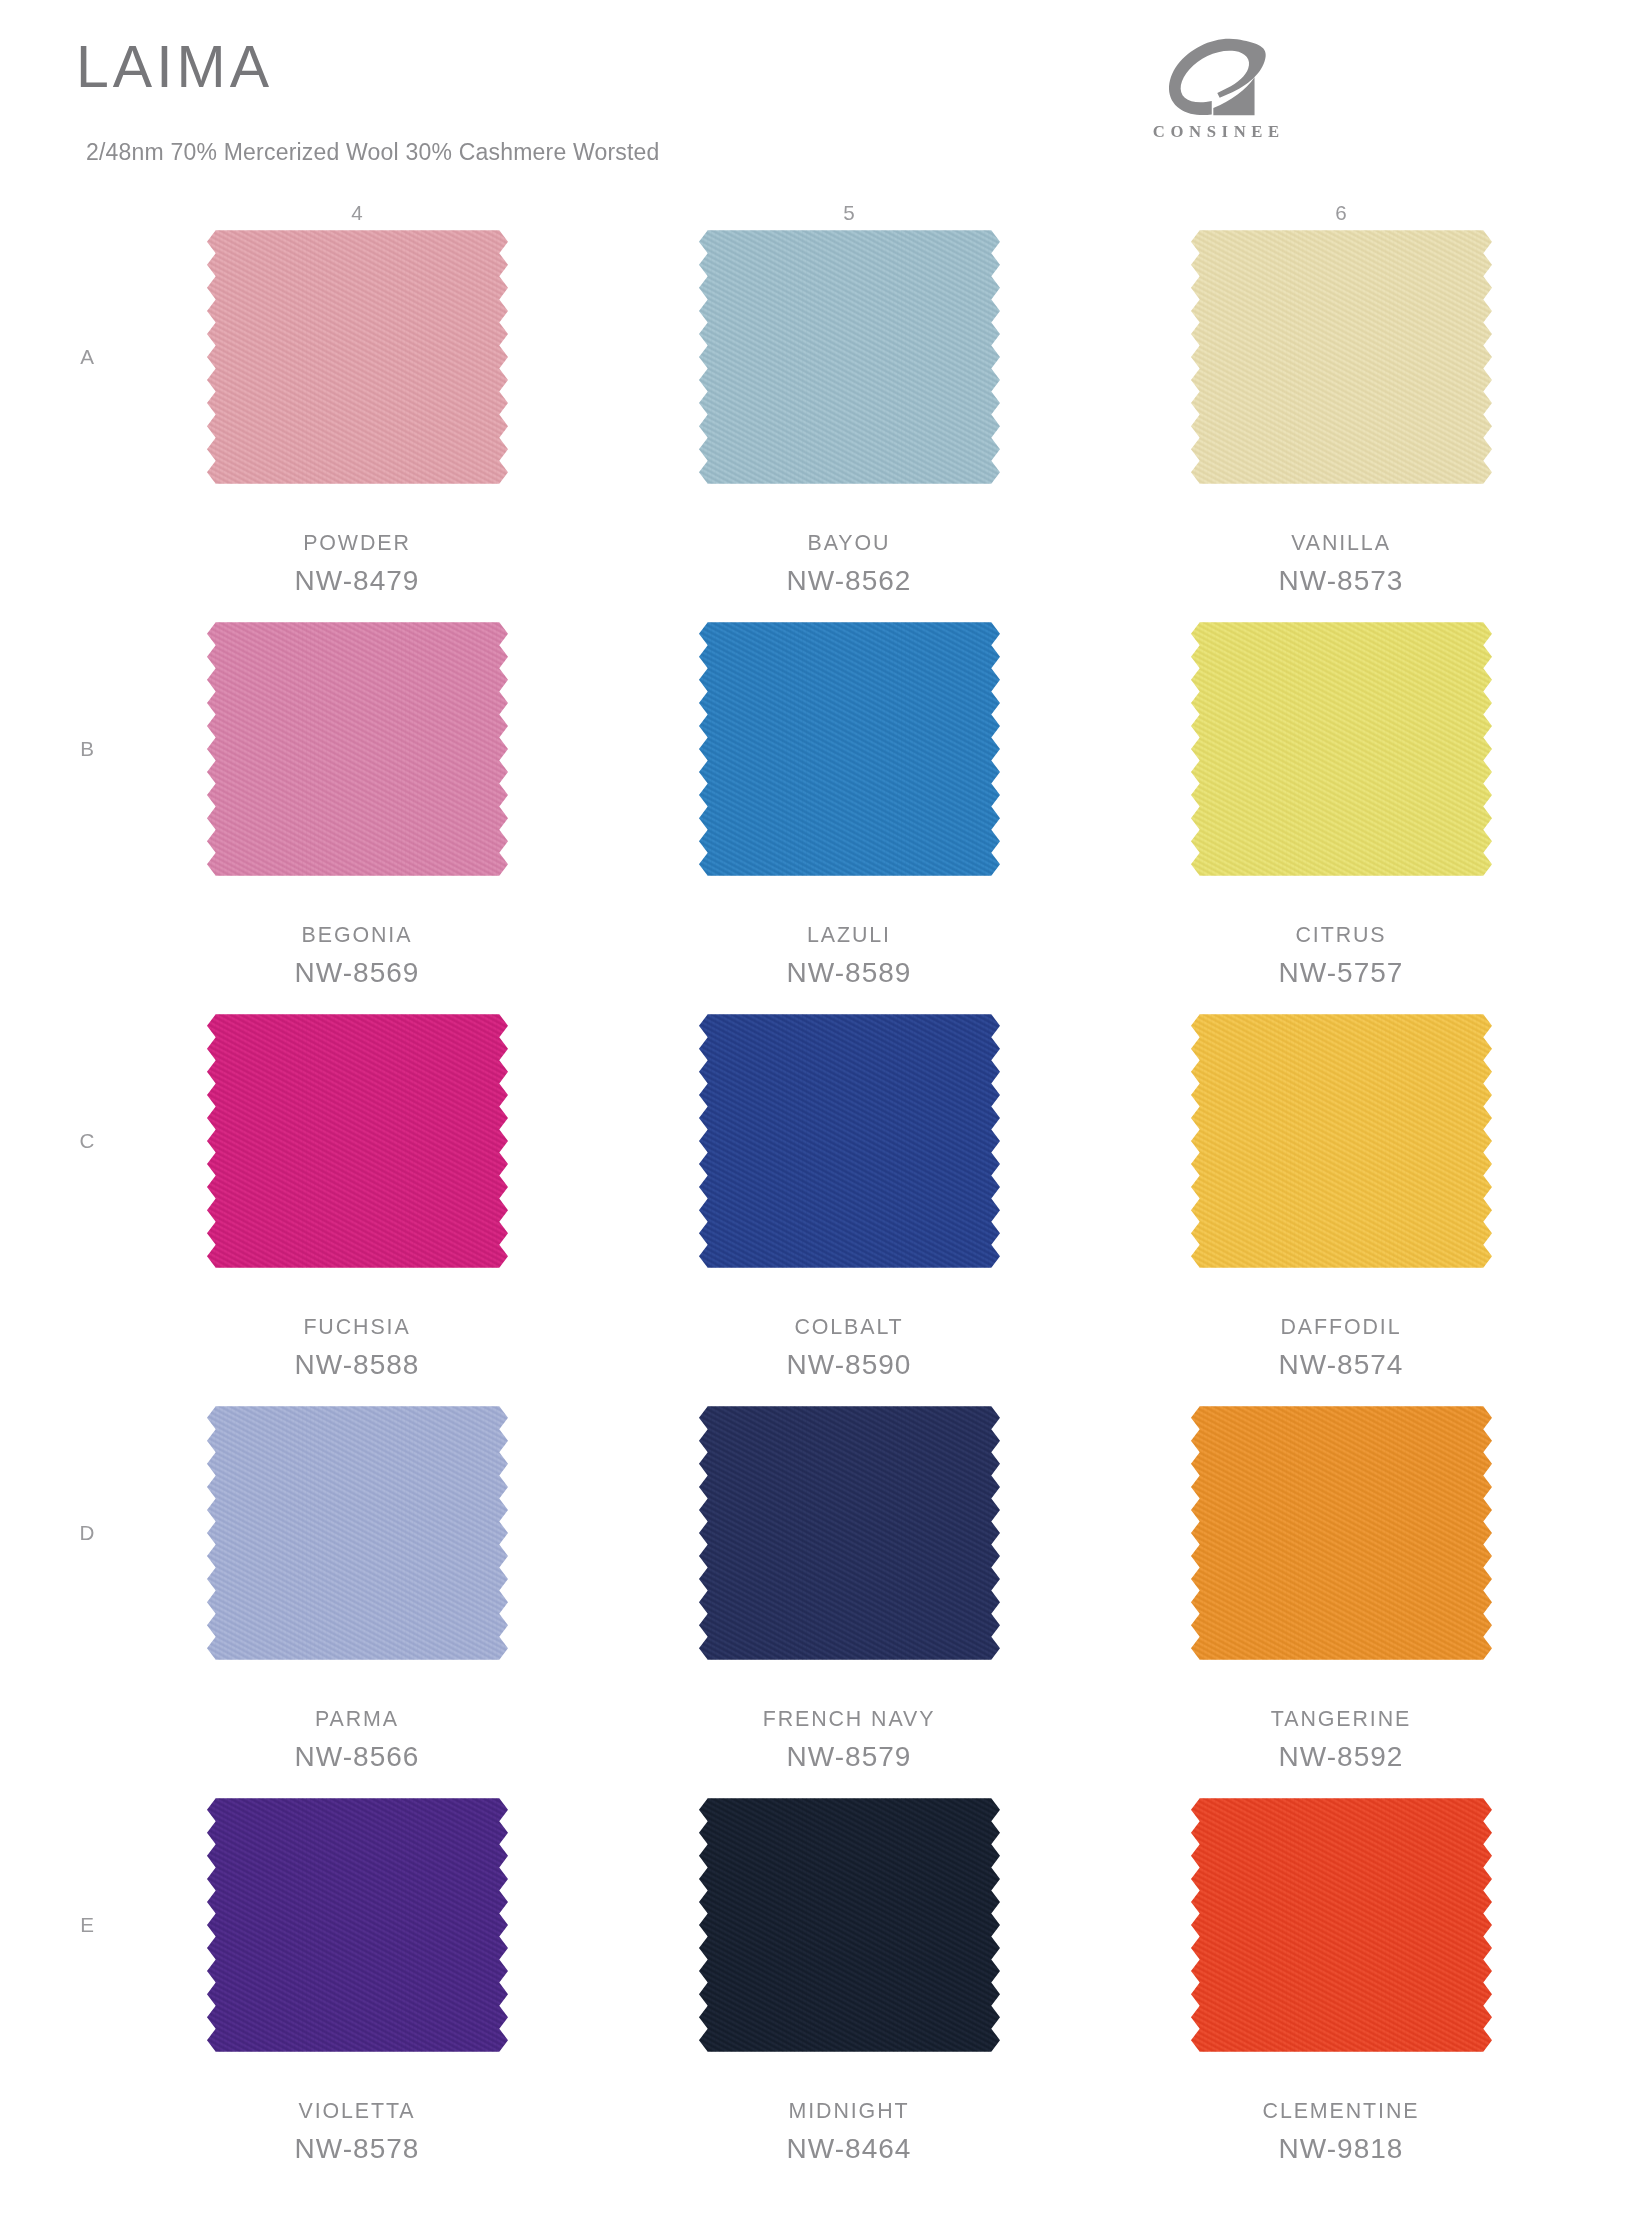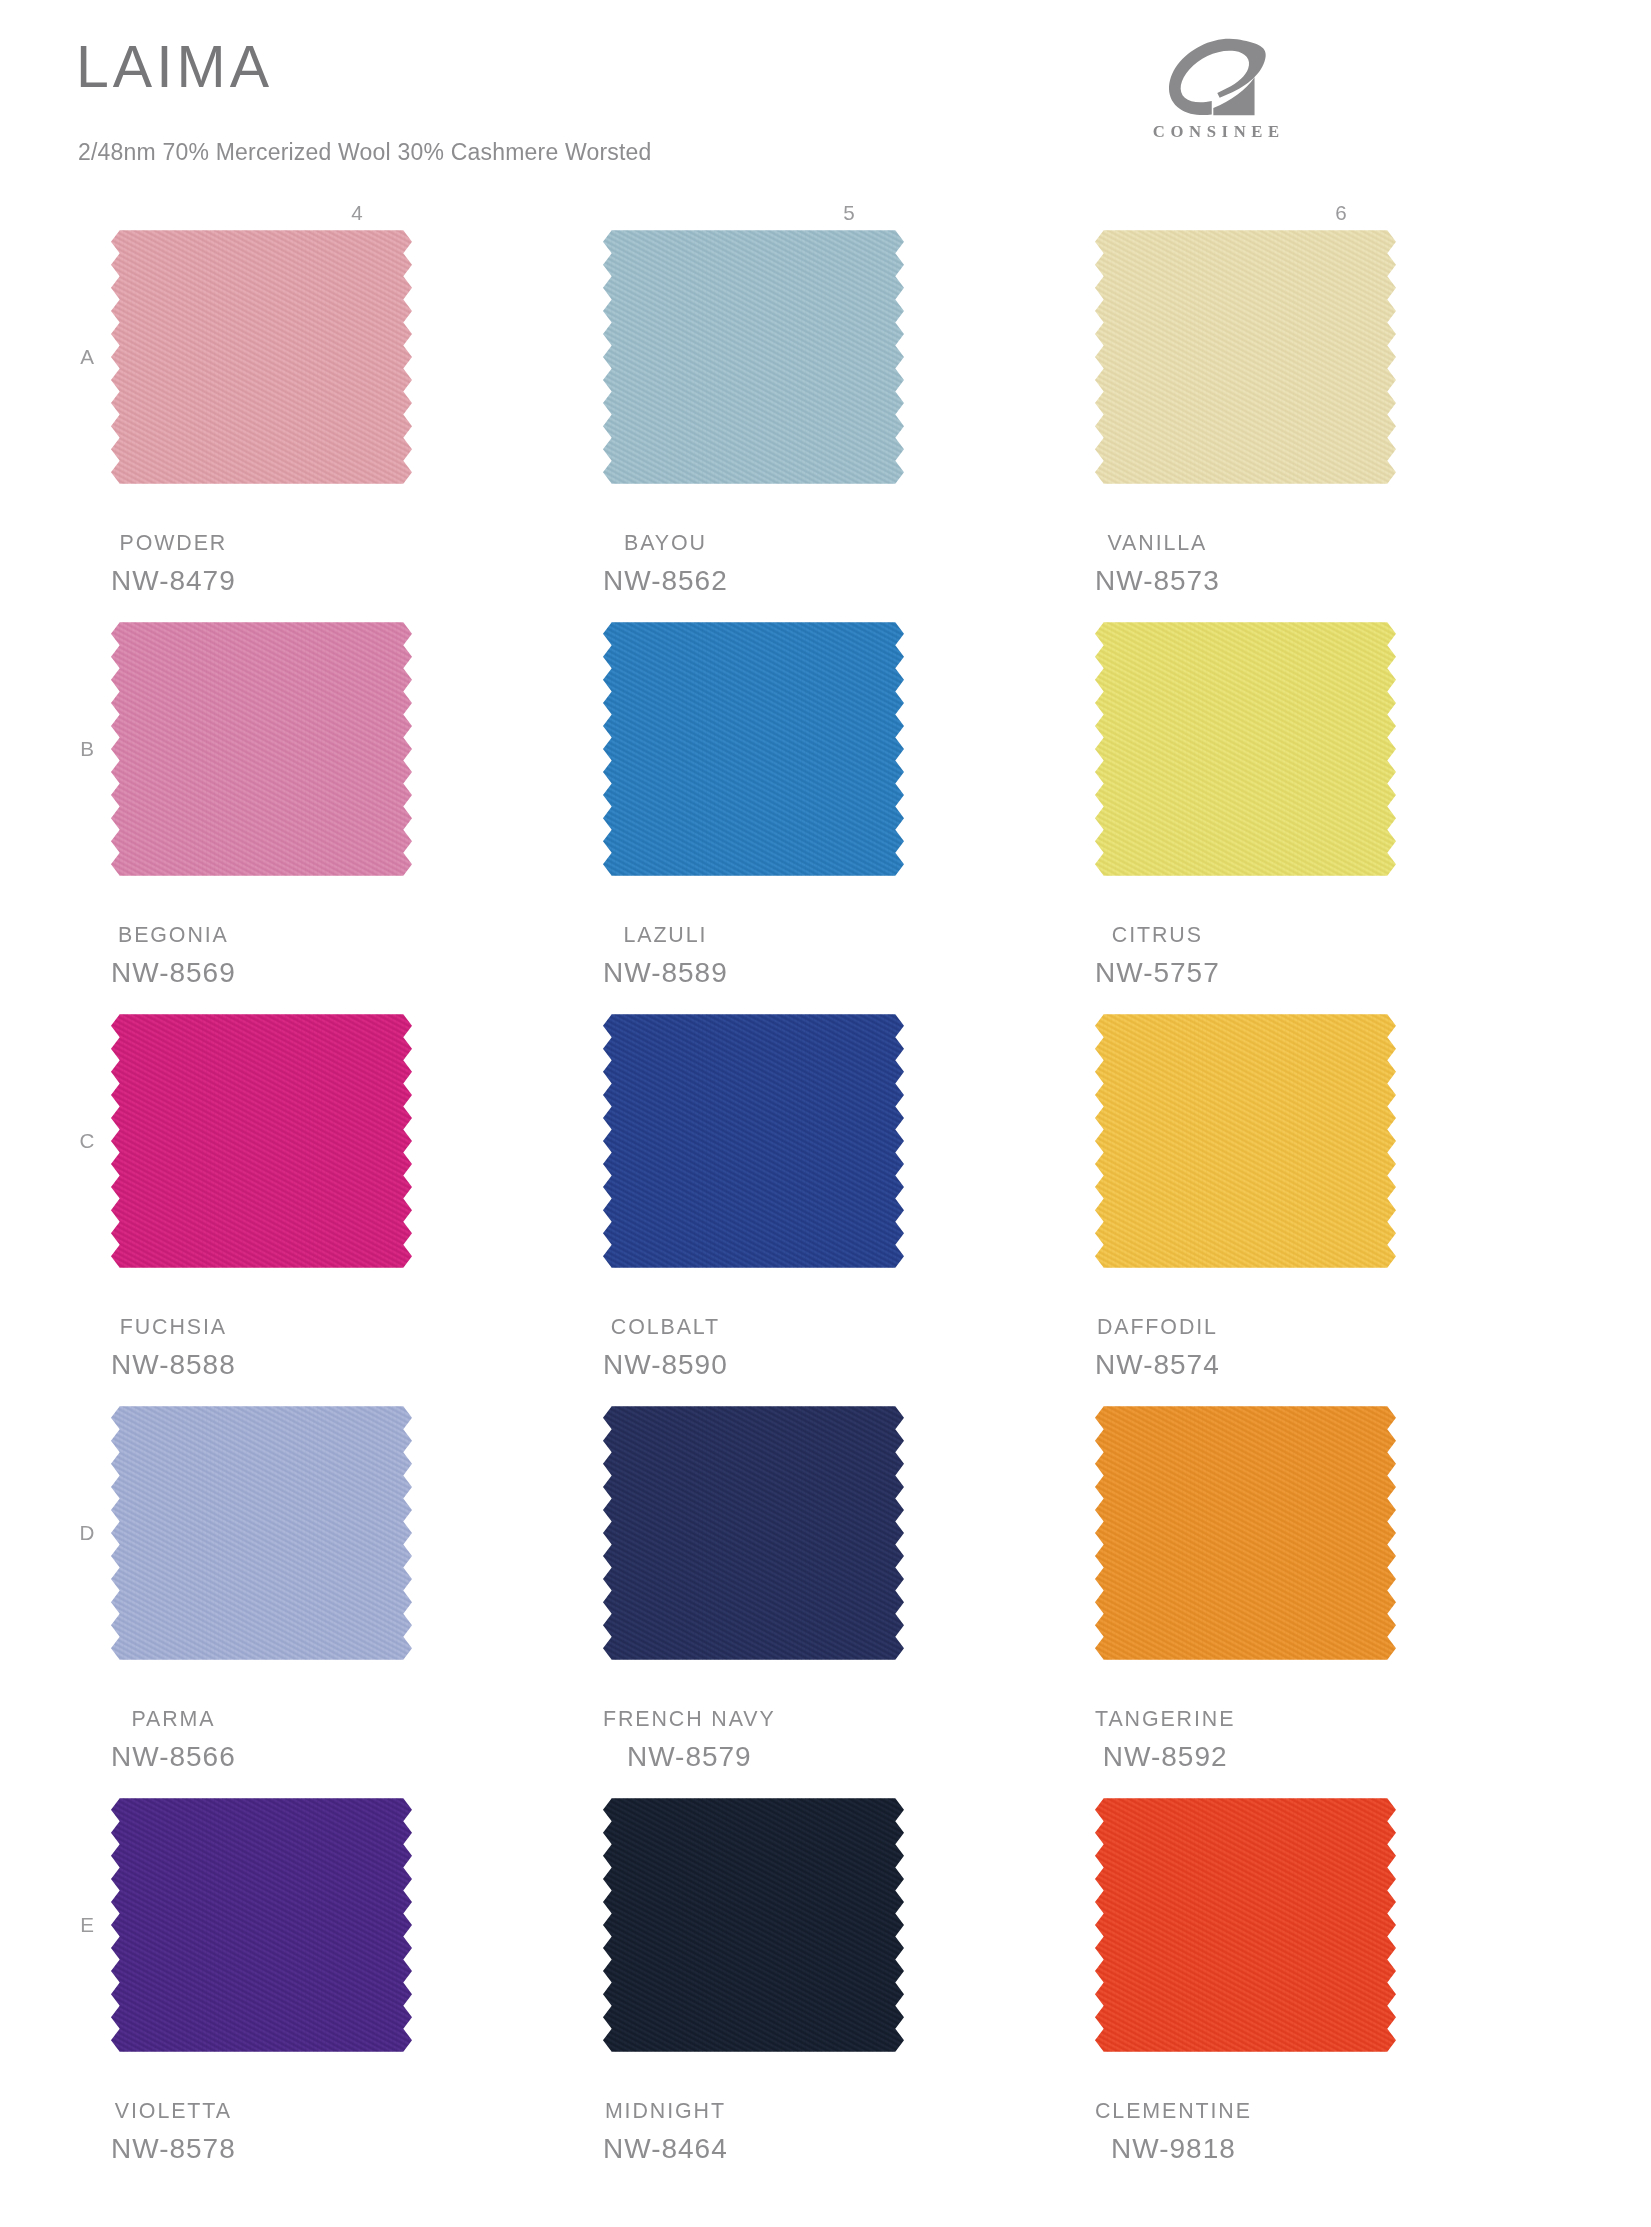--- a/index.html
+++ b/index.html
@@ -31,21 +31,21 @@
     top: 38px;
     font-size: 59px;
     font-weight: 300;
     letter-spacing: 4px;
     color: #77777a;
     line-height: 1;
   }
 
   .page-subtitle {
     position: absolute;
-    left: 78px;
+    left: 86px;
     top: 141px;
     font-size: 23px;
     font-weight: 400;
     letter-spacing: 0.2px;
     color: #8d8d90;
     line-height: 1;
   }
 
   
   .brand {
@@ -119,21 +119,21 @@
     left: 111px;
     top: 0;
     width: 1479px;
     display: flex;
   }
 
   .cell {
     width: 492px;
     display: flex;
     flex-direction: column;
-    align-items: flex-start;
+    align-items: center;
   }
 
   
   .swatch-wrap {
     width: 301px;
     height: 254px;
     position: relative;
   }
   .swatch {
     width: 301px;

